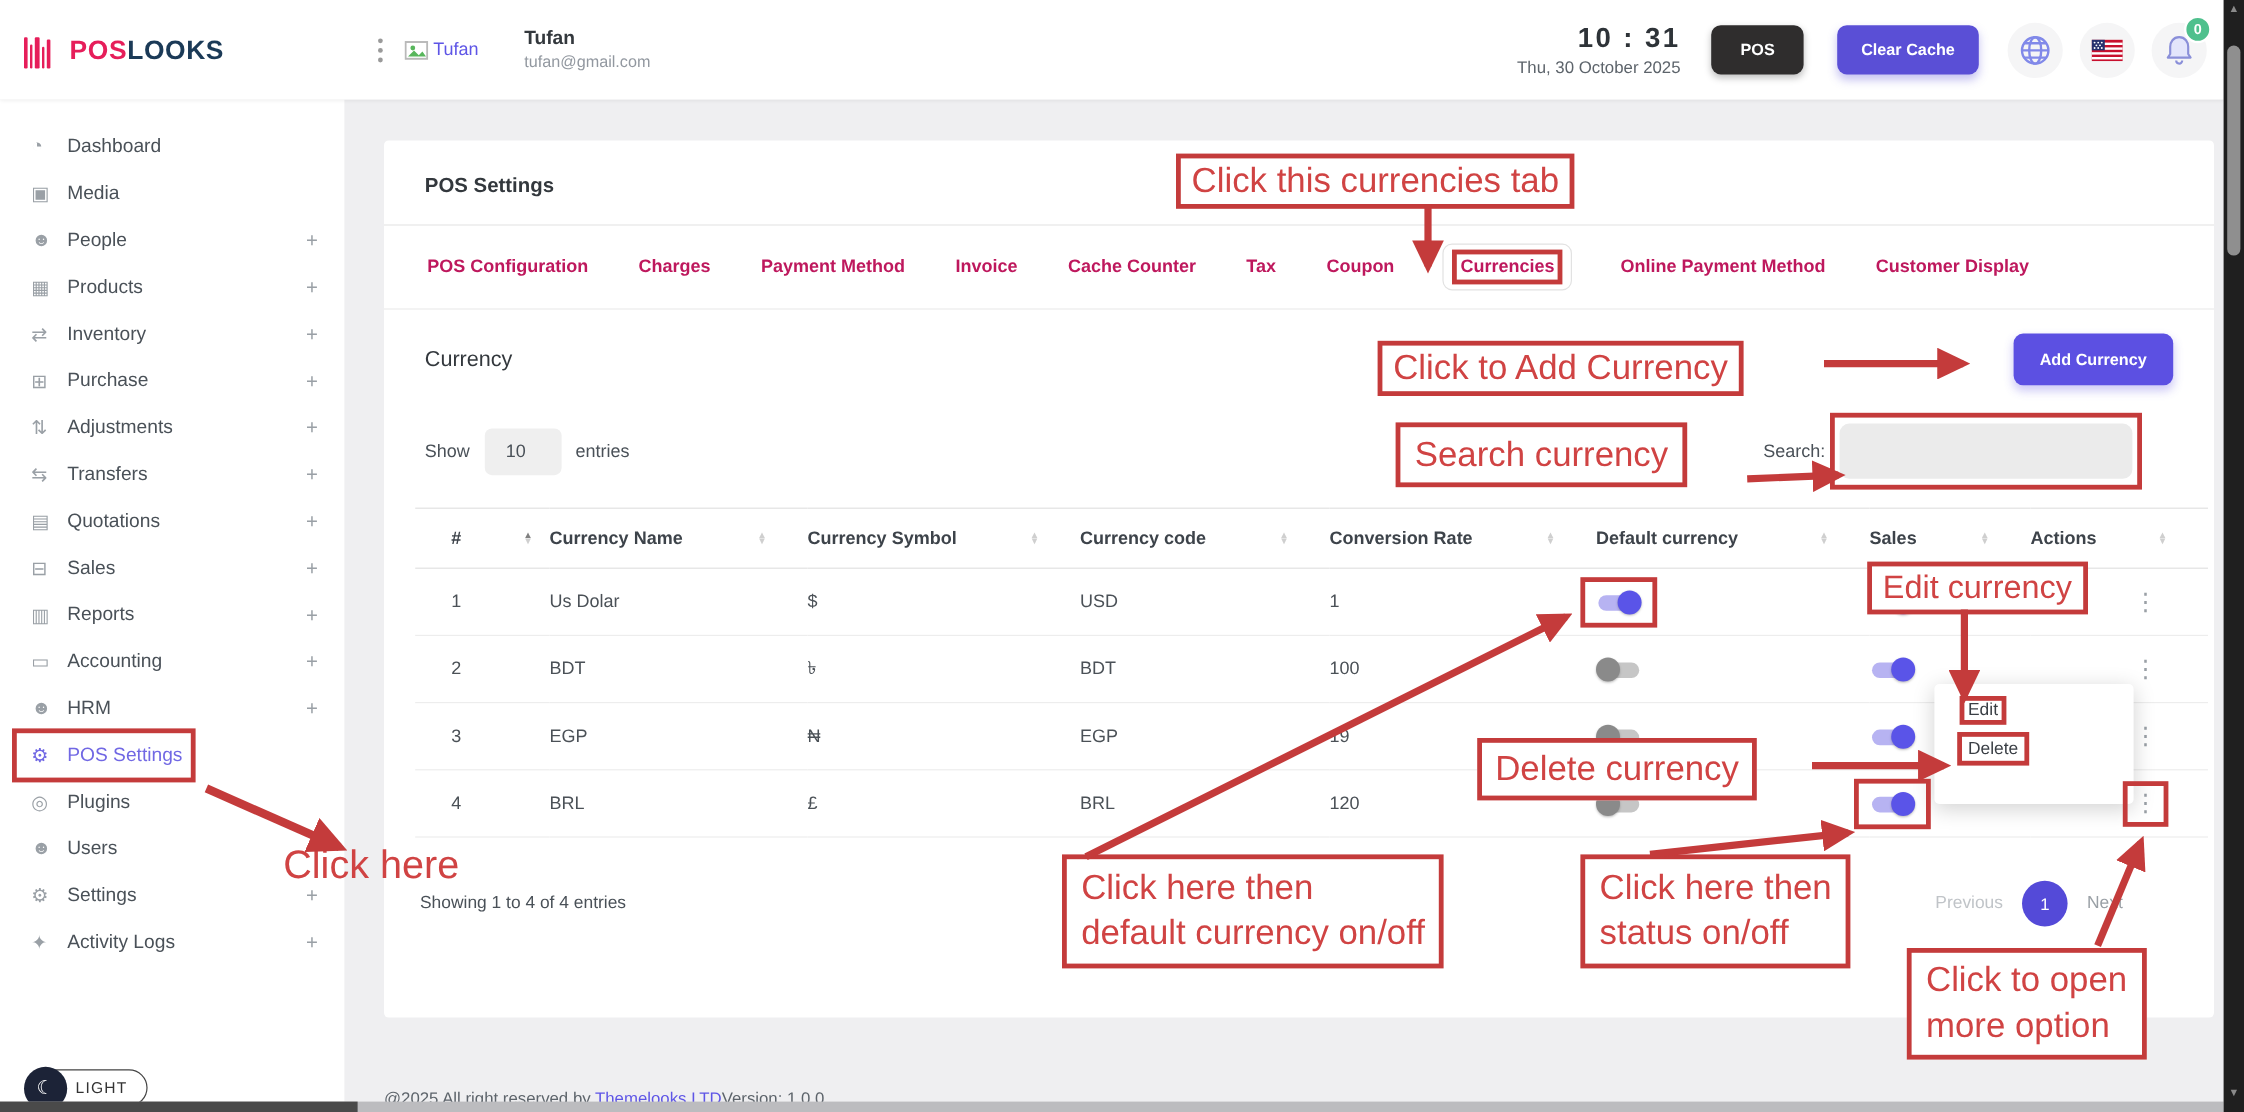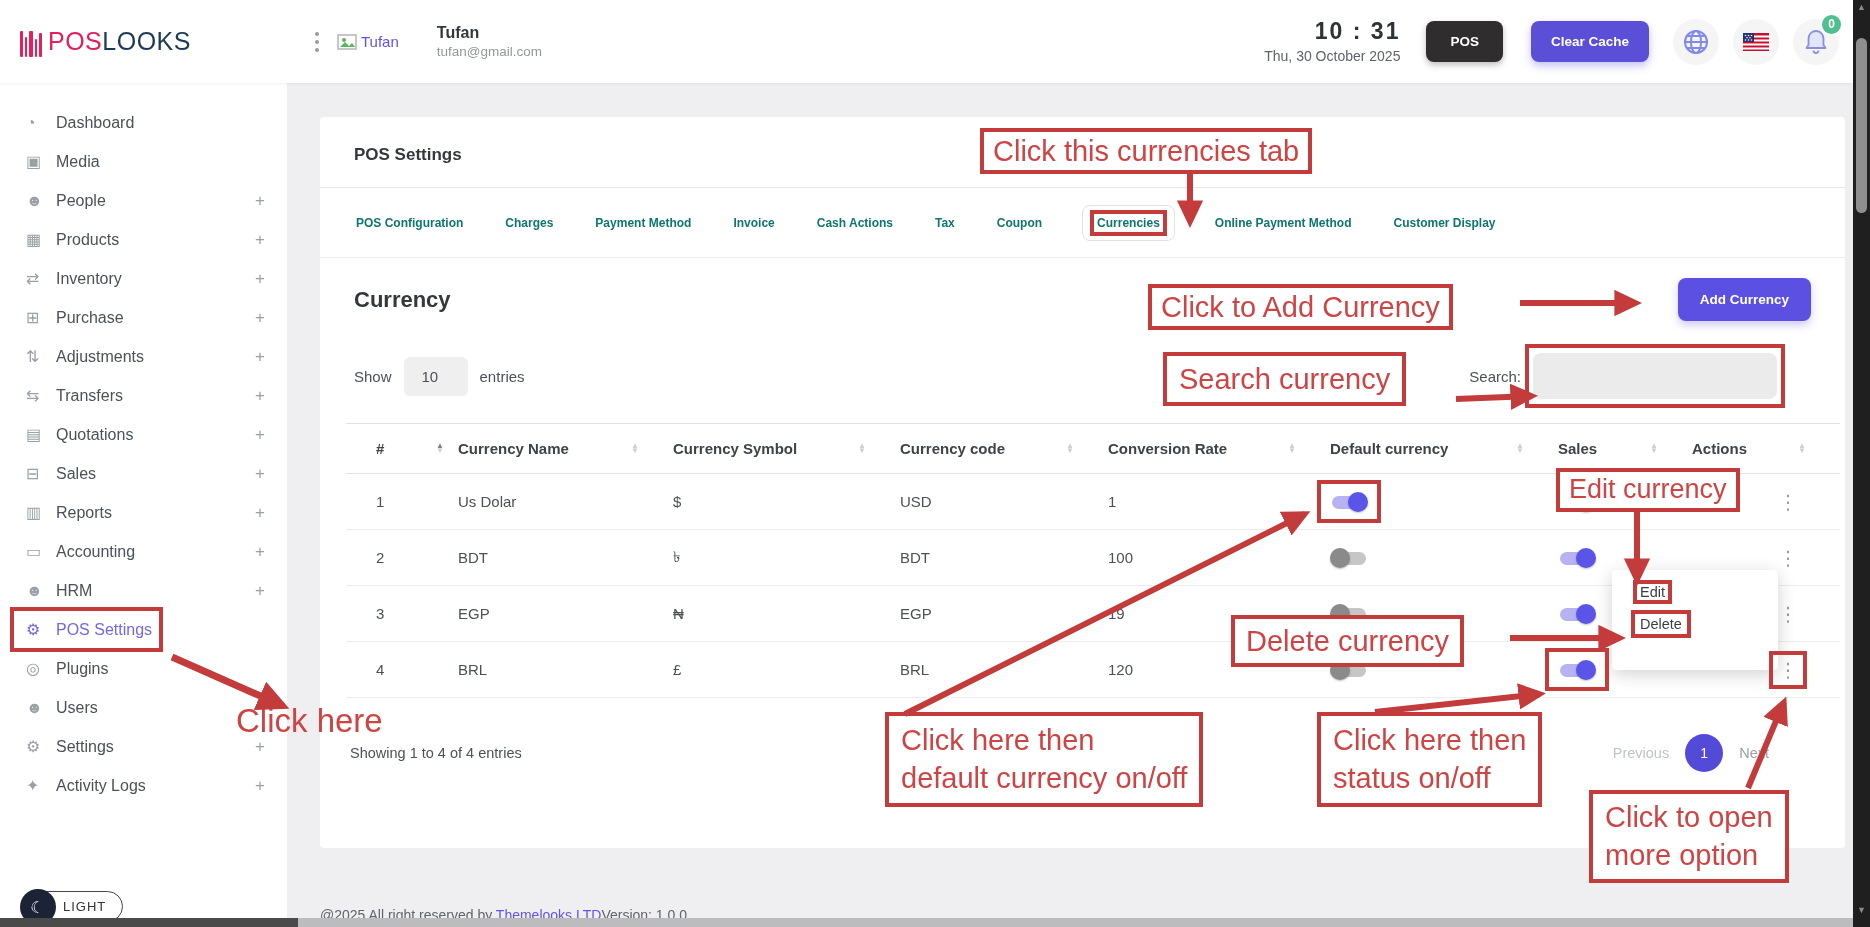--- a/index.html
+++ b/index.html
@@ -8,21 +8,21 @@
   body{font-family:"Liberation Sans",sans-serif; background:#efeff1; position:relative;}
 
   
   .header{position:absolute;left:0;top:0;width:1853px;height:83px;background:#fff;
     display:flex;align-items:center;box-shadow:0 1px 3px rgba(0,0,0,.06);z-index:5;}
   .logo{display:flex;align-items:center;gap:6px;padding-left:20px;width:287px;}
   .logo-bars{display:flex;align-items:flex-end;gap:2px;height:30px;}
   .logo-bars i{display:block;background:#e61e5a;width:3px;height:26px;border-radius:1px;}
   .logo-bars i:nth-child(2){height:20px;width:2px}.logo-bars i:nth-child(3){height:26px;width:4px}
   .logo-bars i:nth-child(4){height:18px;width:2px}.logo-bars i:nth-child(5){height:24px;width:3px}
-  .logo-text{font-size:25px;font-weight:400;letter-spacing:.5px;}
+  .logo-text{font-size:22px;font-weight:700;letter-spacing:.5px;margin-left:10px;}
   .logo-text .pos{color:#e61e5a}.logo-text .looks{color:#1b3a57}
   .kebab{display:flex;flex-direction:column;gap:4px;margin:0 18px 0 28px;cursor:pointer}
   .kebab i{width:4px;height:4px;border-radius:50%;background:#9a9a9a;display:block}
   .avatar-broken{display:flex;align-items:center;gap:4px;color:#5e55e6;font-size:15px;}
   .userblock{margin-left:38px;line-height:1.35}
   .userblock .name{font-weight:700;font-size:16px;color:#33383d}
   .userblock .email{font-size:13.5px;color:#9298a0}
   .clock{margin-left:auto;text-align:right;line-height:1.3;margin-right:26px}
   .clock .time{font-weight:700;font-size:23px;color:#2e3338;letter-spacing:2px}
   .clock .date{font-size:14px;color:#5d646b}
@@ -46,24 +46,24 @@
   .theme-pill{position:absolute;left:22px;top:808px;height:31px;border:1px solid #444;border-radius:17px;
       display:flex;align-items:center;padding:0 16px 0 40px;font-size:13px;color:#333;letter-spacing:1px;cursor:pointer}
   .theme-pill .moon{position:absolute;left:-3px;top:-3px;width:36px;height:36px;border-radius:50%;
       background:#1c2337;color:#fff;display:flex;align-items:center;justify-content:center;font-size:16px}
 
   
   .main{position:absolute;left:287px;top:83px;right:17px;bottom:0;background:#efeff1;}
   .card{position:absolute;left:33px;top:34px;right:8px;height:731px;background:#fff;border-radius:4px;}
   .card-title{padding:28px 34px 22px;border-bottom:1px solid #e7e7e7;font-size:17px;font-weight:700;color:#33383d}
   .tabs{display:flex;align-items:center;gap:38px;padding:14px 34px;border-bottom:1px solid #ececec;height:70px}
-  .tab{font-size:12px;font-weight:600;color:#0f766e;cursor:pointer;white-space:nowrap;position:relative;padding:10px 2px}
+  .tab{font-size:15px;font-weight:600;color:#be185d;cursor:pointer;white-space:nowrap;position:relative;padding:10px 2px}
   .tab.active{border:1px solid #e2e2e2;border-radius:8px;background:#fff;padding:10px 14px}
   .cur-head{display:flex;align-items:center;justify-content:space-between;padding:20px 34px 6px}
-  .cur-head h3{font-size:22px;font-weight:700;color:#33383d}
+  .cur-head h3{font-size:18px;font-weight:400;color:#33383d}
   .btn-add{background:#5c50e2;color:#fff;padding:14px 22px;border-radius:8px;font-size:13.5px;font-weight:700;box-shadow:0 4px 8px rgba(92,80,226,.3)}
   .controls{display:flex;align-items:flex-start;justify-content:space-between;padding:16px 34px 10px}
   .show-group{display:flex;align-items:center;gap:12px;font-size:15px;color:#4a5158;margin-top:14px}
   .show-box{background:#efefef;border-radius:6px;padding:11px 18px;min-width:64px;font-size:15px;color:#4a5158;cursor:pointer}
   .search-group{display:flex;align-items:center;gap:12px;font-size:15px;color:#4a5158;margin-top:10px;margin-right:34px}
   .search-wrap{position:relative}
   .search-input{background:#ebebeb;border:none;border-radius:8px;width:244px;height:46px;padding:0 14px;font-size:15px}
 
   table.grid{border-collapse:collapse;margin:14px 26px 0;width:1494px;table-layout:fixed}
   .grid th{font-size:15px;font-weight:700;color:var(--ink);text-align:left;height:50px;
@@ -281,21 +281,21 @@
 </div>
 
 <div class="main">
   <div class="card">
     <div class="card-title">POS Settings</div>
     <div class="tabs" id="tabs">
         <div class="tab"><span>POS Configuration</span></div>
         <div class="tab"><span>Charges</span></div>
         <div class="tab"><span>Payment Method</span></div>
         <div class="tab"><span>Invoice</span></div>
-        <div class="tab"><span>Cash Actions</span></div>
+        <div class="tab"><span>Cache Counter</span></div>
         <div class="tab"><span>Tax</span></div>
         <div class="tab"><span>Coupon</span></div>
         <div class="tab active"><span>Currencies</span><span class="out" style="inset: 4px 7px;"></span></div>
         <div class="tab"><span>Online Payment Method</span></div>
         <div class="tab"><span>Customer Display</span></div>
       </div>
 
     <div class="cur-head">
       <h3>Currency</h3>
       <button class="btn btn-add">Add Currency</button>

